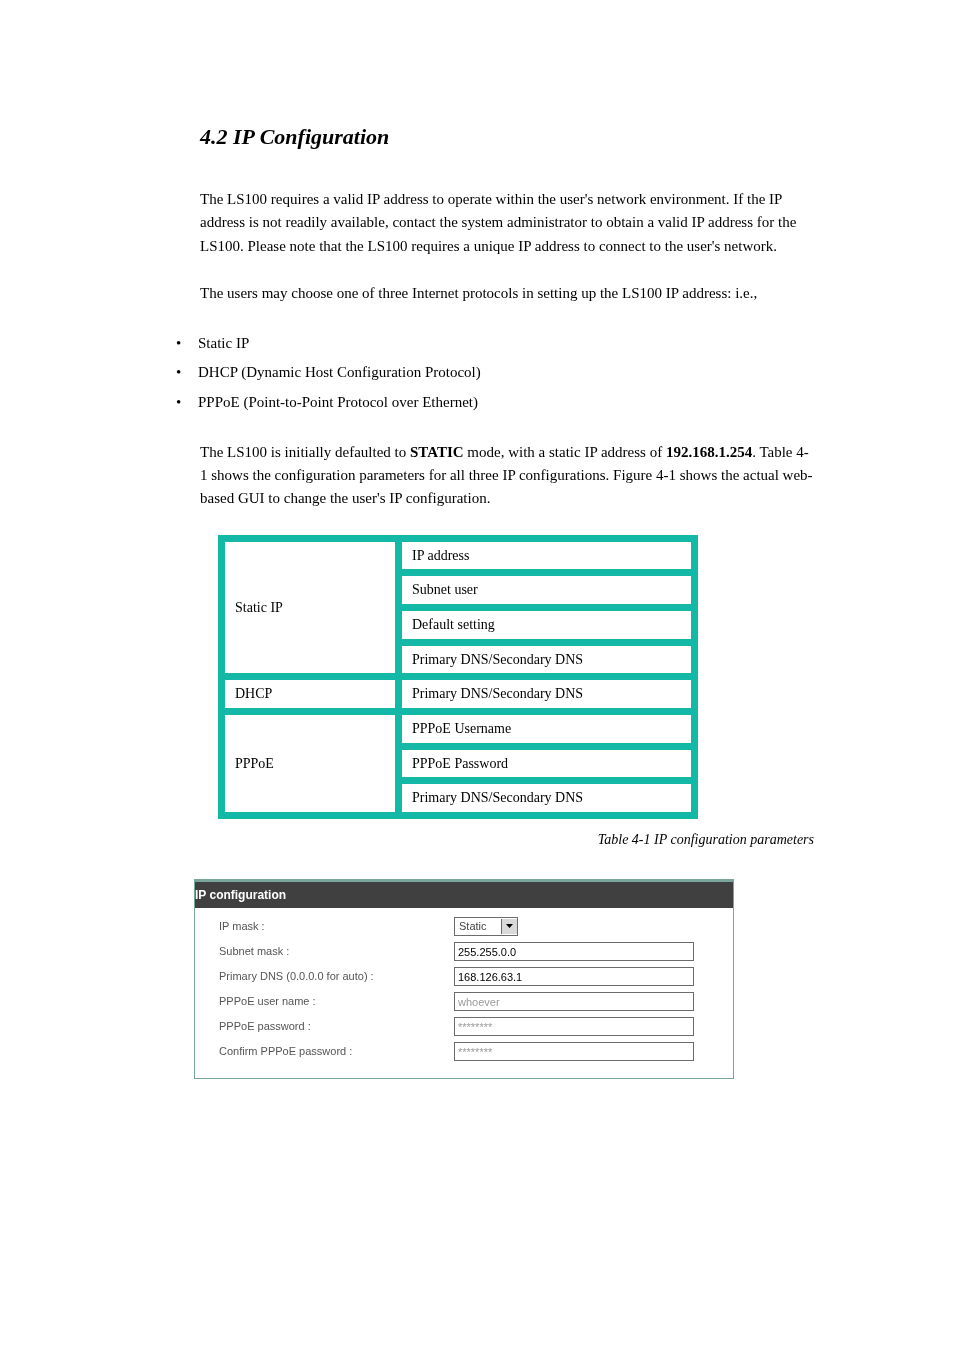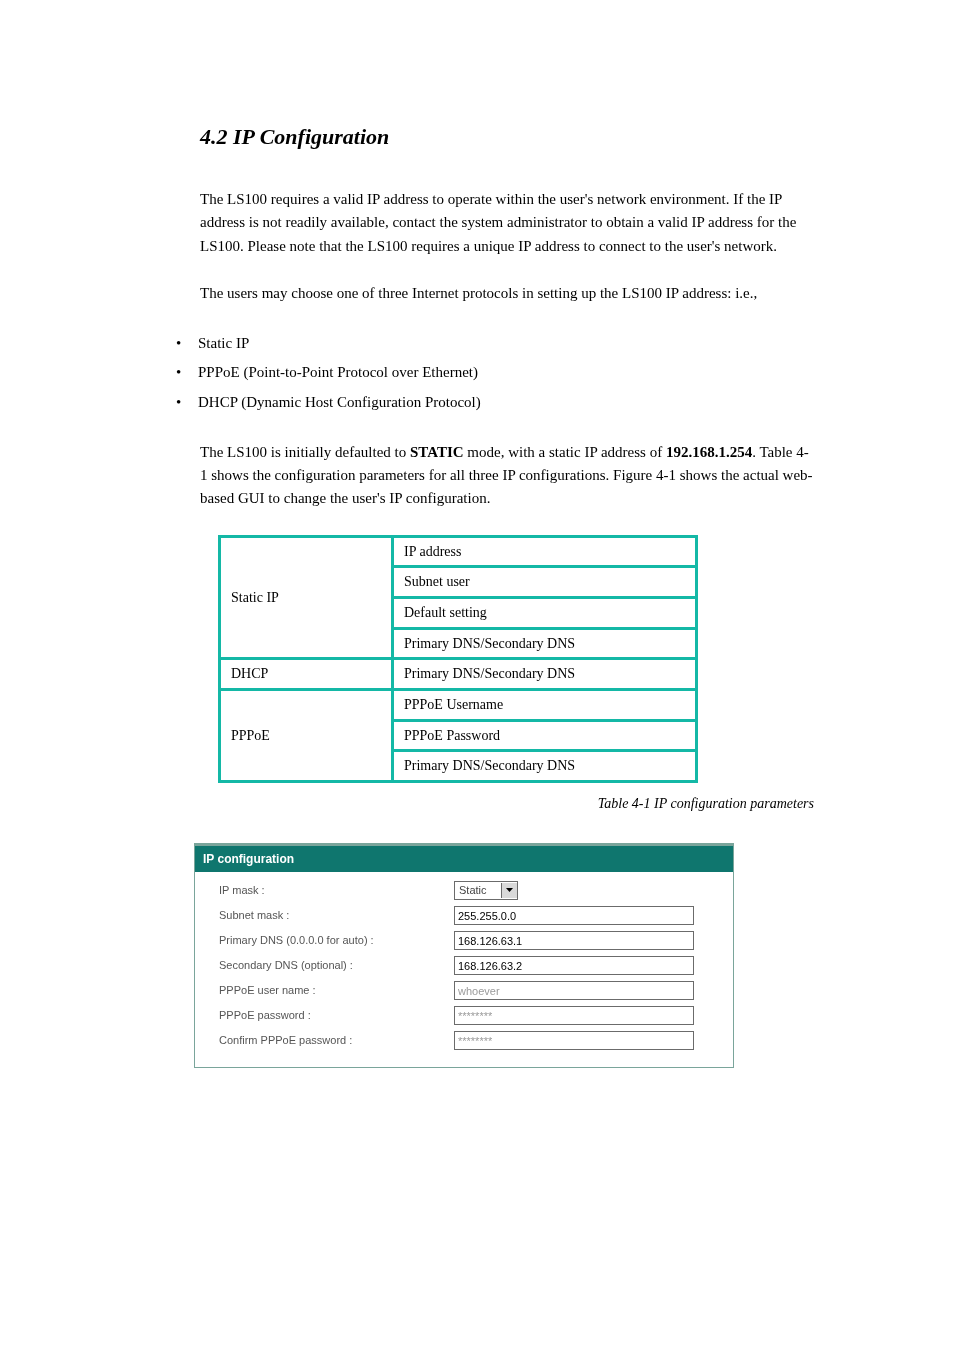--- a/index.html
+++ b/index.html
@@ -46,21 +46,21 @@
     font-size: 15px;
     line-height: 1.95;
   }
   .ipmodes-table {
     border-collapse: collapse;
     width: 480px;
     margin-left: 18px;
     font-size: 14px;
   }
   .ipmodes-table td {
-    border: 3px solid #14b8a6;
+    border: 7px solid #14b8a6;
     padding: 3px 10px;
     vertical-align: middle;
     height: 20px;
   }
   .caption {
     text-align: right;
     font-style: italic;
     font-size: 14px;
     margin-top: 10px;
     margin-bottom: 28px;
@@ -72,24 +72,24 @@
     margin-left: -6px;
     border: 1px solid #7aa59b;
     border-top: 3px solid #7aa59b;
     background: #ffffff;
     font-family: Tahoma, Verdana, Geneva, sans-serif;
     font-size: 11px;
     color: #444;
     padding-bottom: 8px;
   }
   .config-header {
-    background: #0f766e;
+    background: #404040;
     color: #fff;
     font-weight: bold;
-    padding: 4px 8px;
+    padding: 4px 0;
     font-size: 12px;
   }
   .config-body {
     padding: 8px 18px 4px 24px;
   }
   .config-row {
     display: flex;
     align-items: center;
     margin-bottom: 5px;
     height: 20px;
@@ -147,22 +147,22 @@
 <div class="page">
 
   <h2>4.2 IP Configuration</h2>
 
   <p>The LS100 requires a valid IP address to operate within the user's network environment. If the IP address is not readily available, contact the system administrator to obtain a valid IP address for the LS100. Please note that the LS100 requires a unique IP address to connect to the user's network.</p>
 
   <p>The users may choose one of three Internet protocols in setting up the LS100 IP address: i.e.,</p>
 
   <ul class="bullets">
     <li>Static IP</li>
+    <li>DHCP (Dynamic Host Configuration Protocol)</li>
     <li>PPPoE (Point-to-Point Protocol over Ethernet)</li>
-    <li>DHCP (Dynamic Host Configuration Protocol)</li>
   </ul>
 
   <p>
     <span>The LS100 is initially defaulted to </span><b>STATIC</b><span> mode, with a static IP address of </span><b>192.168.1.254</b><span>. Table 4-1 shows the configuration parameters for all three IP configurations. Figure 4-1 shows the actual web-based GUI to change the user's IP configuration.</span>
   </p>
 
   <table class="ipmodes-table">
     <tbody id="ipmodes-body">
         <tr>
           <td rowspan="4" style="width: 150px;">Static IP</td>
@@ -216,26 +216,20 @@
             <div class="text-input">255.255.0.0</div>
           </div>
         </div>
         <div class="config-row">
           <div class="lbl">Primary DNS (0.0.0.0 for auto) :</div>
           <div class="ctrl">
             <div class="text-input">168.126.63.1</div>
           </div>
         </div>
         <div class="config-row">
-          <div class="lbl">Secondary DNS (optional) :</div>
-          <div class="ctrl">
-            <div class="text-input">168.126.63.2</div>
-          </div>
-        </div>
-        <div class="config-row">
           <div class="lbl">PPPoE user name :</div>
           <div class="ctrl">
             <div class="text-input disabled">whoever</div>
           </div>
         </div>
         <div class="config-row">
           <div class="lbl">PPPoE password :</div>
           <div class="ctrl">
             <div class="text-input disabled">********</div>
           </div>

